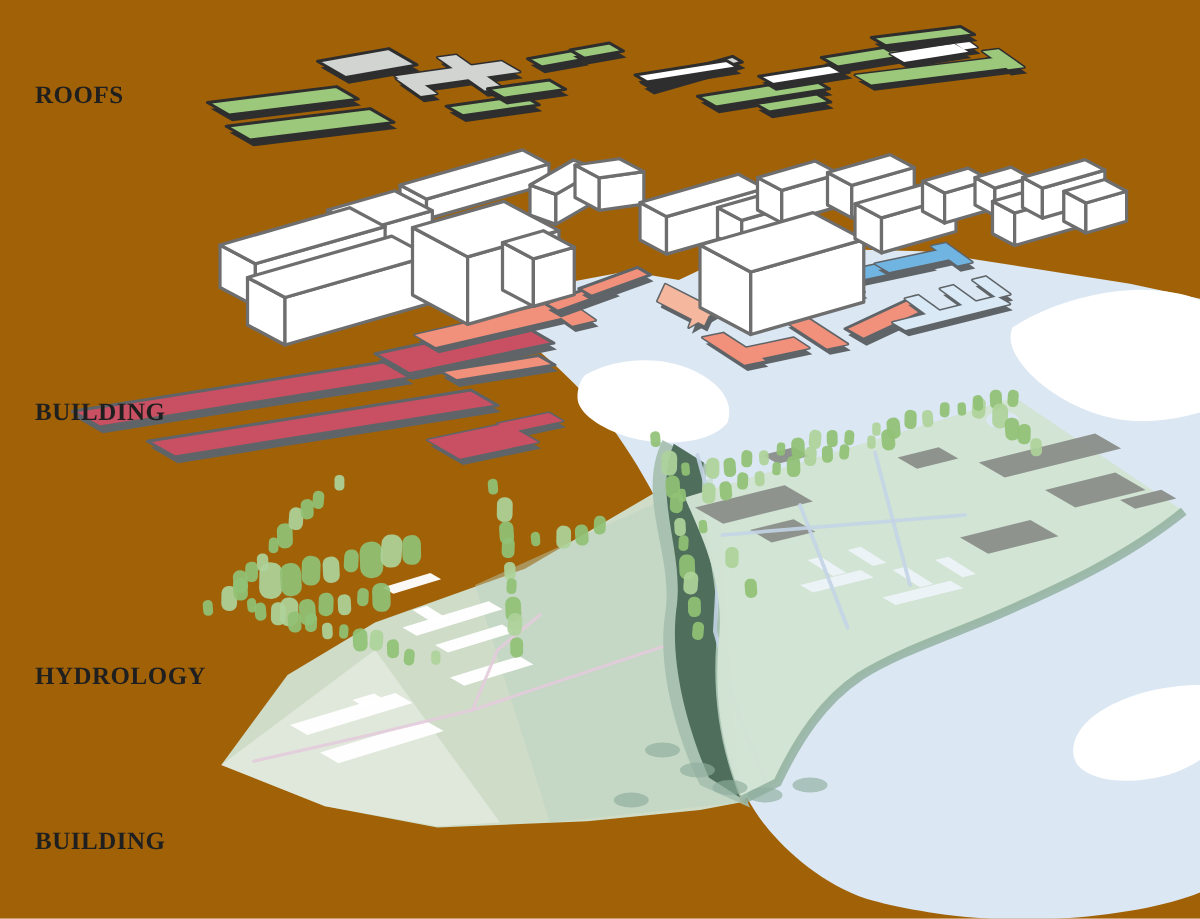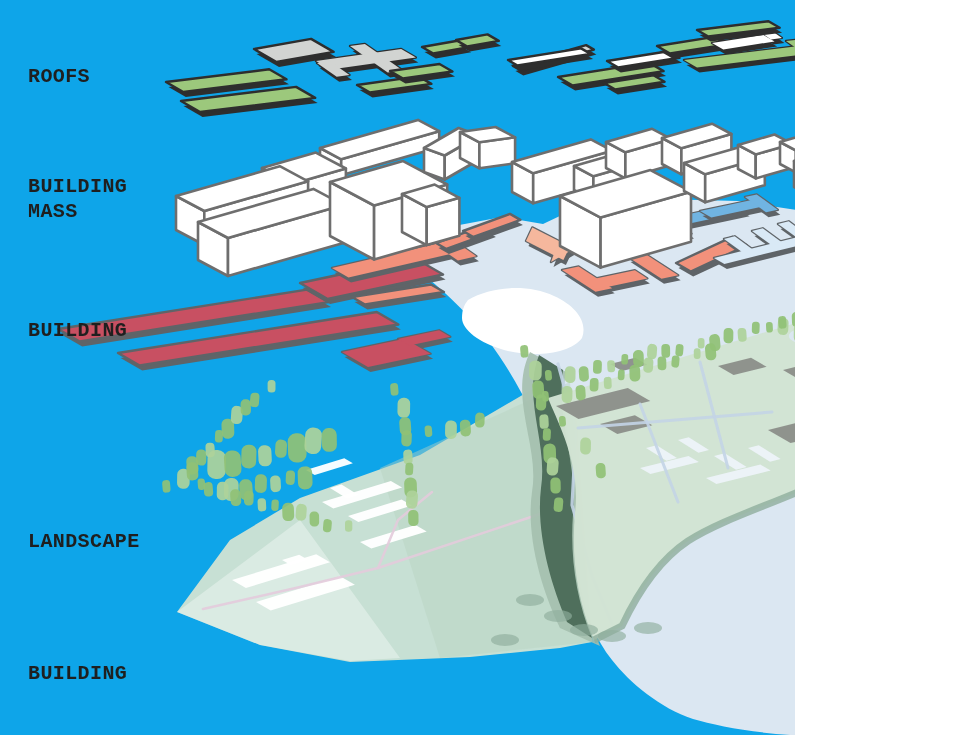--- a/index.html
+++ b/index.html
@@ -1,17 +1,17 @@
 <!DOCTYPE html>
 <html><head>
 <meta charset="utf-8">
 <style>
   html,body{margin:0;padding:0;background:#ffffff;}
-  .canvas{position:relative;width:795px;height:735px;background:#0ea5e9;overflow:hidden;
-          font-family:Liberation Mono, monospace;}
+  .canvas{position:relative;width:960px;height:735px;background:#a16207;overflow:hidden;
+          font-family:Liberation Serif, serif;}
   .art{position:absolute;left:0;top:0;}
   .lbl{position:absolute;left:28px;font-weight:700;font-size:20px;color:#1f1f1f;
        letter-spacing:.4px;line-height:1.25;}
 </style>
 </head>
 <body>
 
 <div class="canvas">
   <svg id="art" class="art" width="960" height="735" viewBox="0 0 960 735">
       <g>
@@ -343,17 +343,16 @@
         <polygon points="686.5,65.0 801.6,50.9 814.6,58.4 699.5,72.5" fill="#2e2e2e"></polygon>
         <polygon points="788.5,46.0 809.0,60.3 821.9,58.8 801.4,44.4" fill="#2e2e2e"></polygon>
         <polygon points="684.0,60.0 799.1,45.9 812.1,53.4 697.0,67.5" fill="#9cc87c" stroke="#2e2e2e" stroke-width="2.4" stroke-linejoin="round"></polygon>
         <polygon points="786.0,41.0 806.5,55.3 819.4,53.8 798.9,39.4" fill="#9cc87c" stroke="#2e2e2e" stroke-width="2.4" stroke-linejoin="round"></polygon>
         <polygon points="684.0,60.0 799.1,45.9 812.1,53.4 697.0,67.5" fill="#9cc87c"></polygon>
         <polygon points="786.0,41.0 806.5,55.3 819.4,53.8 798.9,39.4" fill="#9cc87c"></polygon>
       </g>
     </svg>
 
   <div class="lbl" style="top:64px">ROOFS</div>
-  <div class="lbl" style="top:174px;width:120px">BUILDING MASS</div>
   <div class="lbl" style="top:318px">BUILDING</div>
-  <div class="lbl" style="top:529px">LANDSCAPE</div>
+  <div class="lbl" style="top:529px">HYDROLOGY</div>
   <div class="lbl" style="top:661px">BUILDING</div>
 </div>
 
 </body></html>

